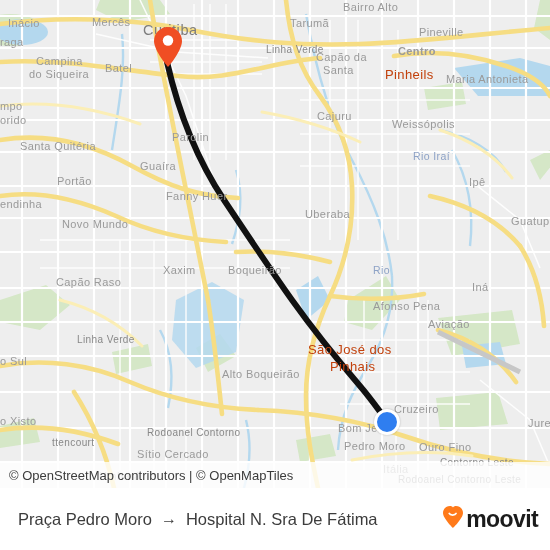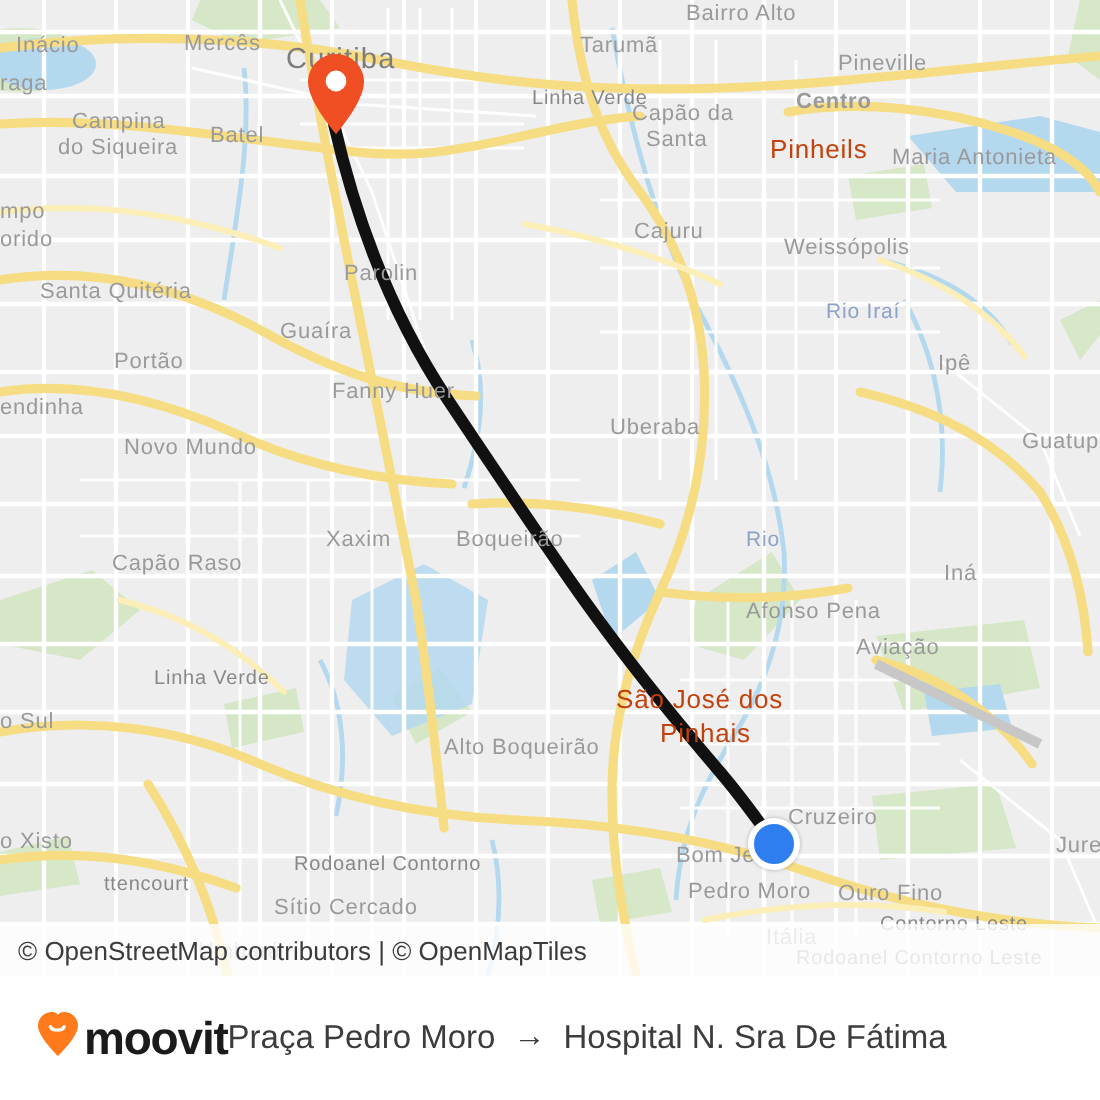--- a/index.html
+++ b/index.html
@@ -366,30 +366,30 @@
 
     <div id="dest-dot"></div>
 
 
     <div id="attribution">
       <span>© OpenStreetMap contributors | © OpenMapTiles</span>
     </div>
   </div>
 
   <div id="footer">
+    <div id="route-title">
+      <span>Praça Pedro Moro</span>
+      <span id="route-arrow">→</span>
+      <span>Hospital N. Sra De Fátima</span>
+    </div>
     <div id="brand">
       <span>
         <svg width="22" height="24" viewBox="0 0 22 24" xmlns="http://www.w3.org/2000/svg">
           <path d="M11 23 C11 23 1 13.4 1 8 C1 3.9 4.2 1 8.1 1 C9.4 1 10.4 1.6 11 2.4
                    C11.6 1.6 12.6 1 13.9 1 C17.8 1 21 3.9 21 8 C21 13.4 11 23 11 23 Z" fill="#ff7a1a"></path>
           <path d="M7.2 8.4 C8.2 10.6 13.1 10.6 14.1 8.4" stroke="#ffffff" stroke-width="1.7" fill="none" stroke-linecap="round"></path>
         </svg>
       </span>
       <span id="brand-name">moovit</span>
     </div>
-    <div id="route-title">
-      <span>Praça Pedro Moro</span>
-      <span id="route-arrow">→</span>
-      <span>Hospital N. Sra De Fátima</span>
-    </div>
   </div>
 
 </div>
 
 </body></html>

